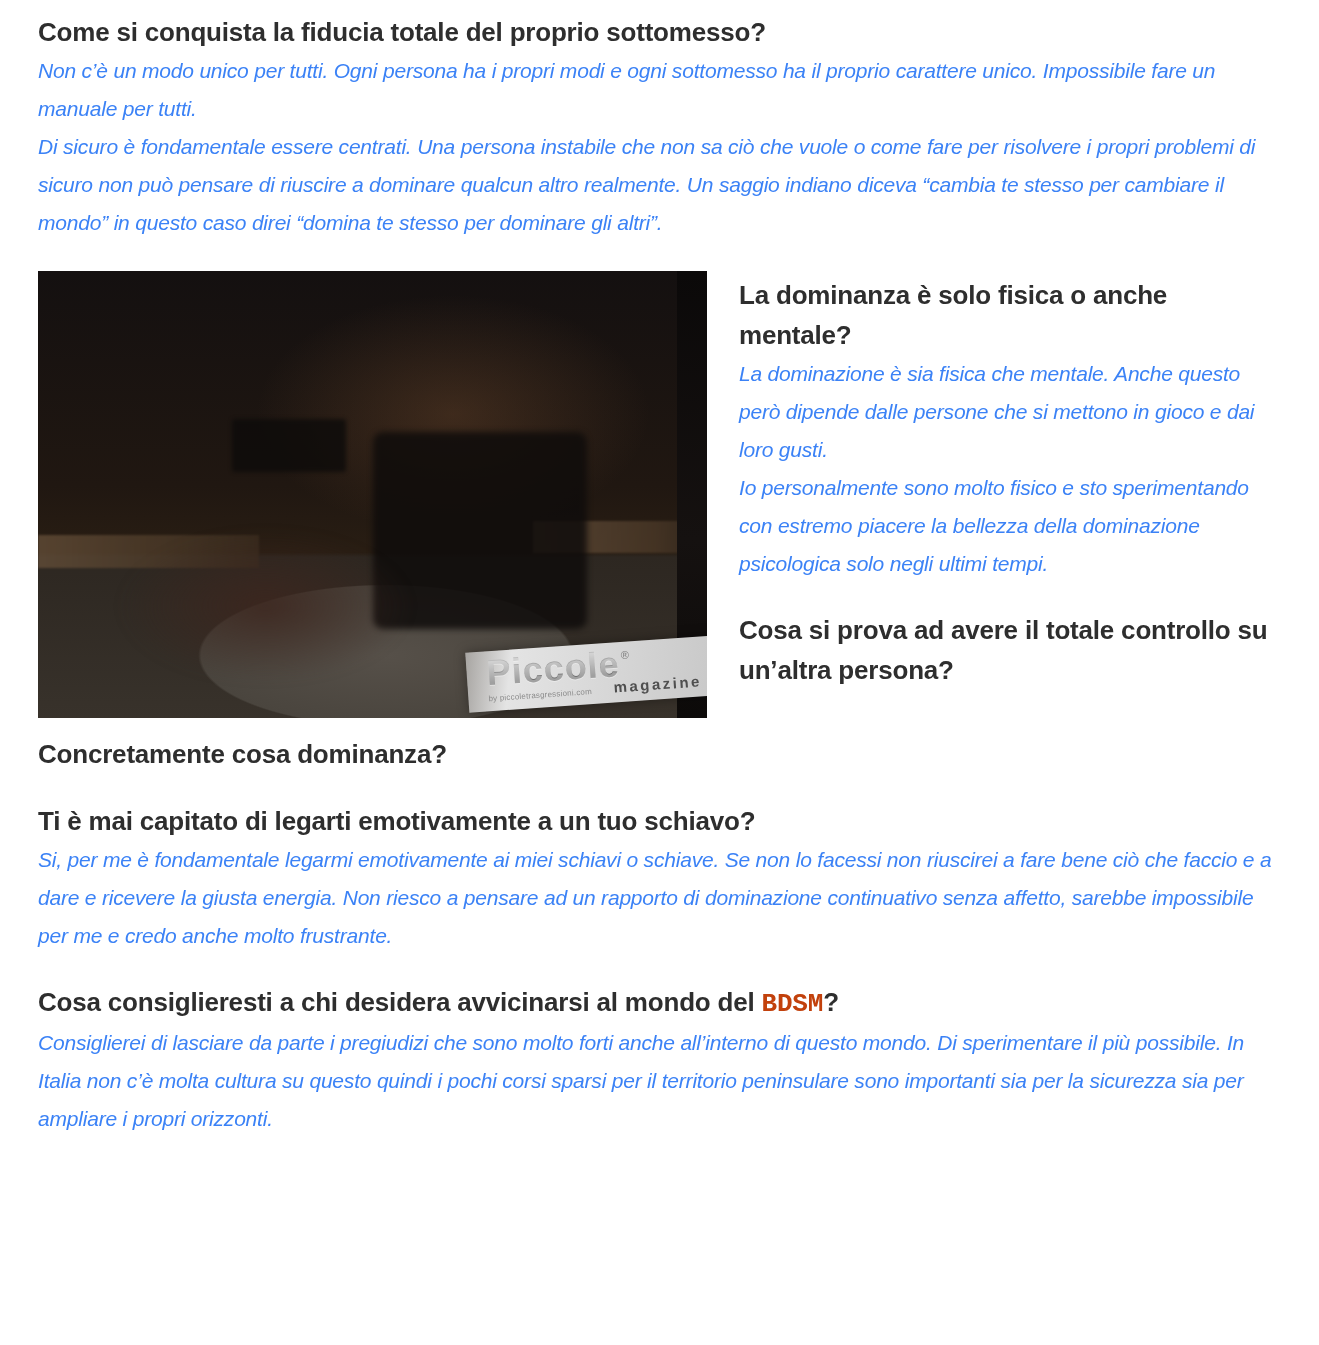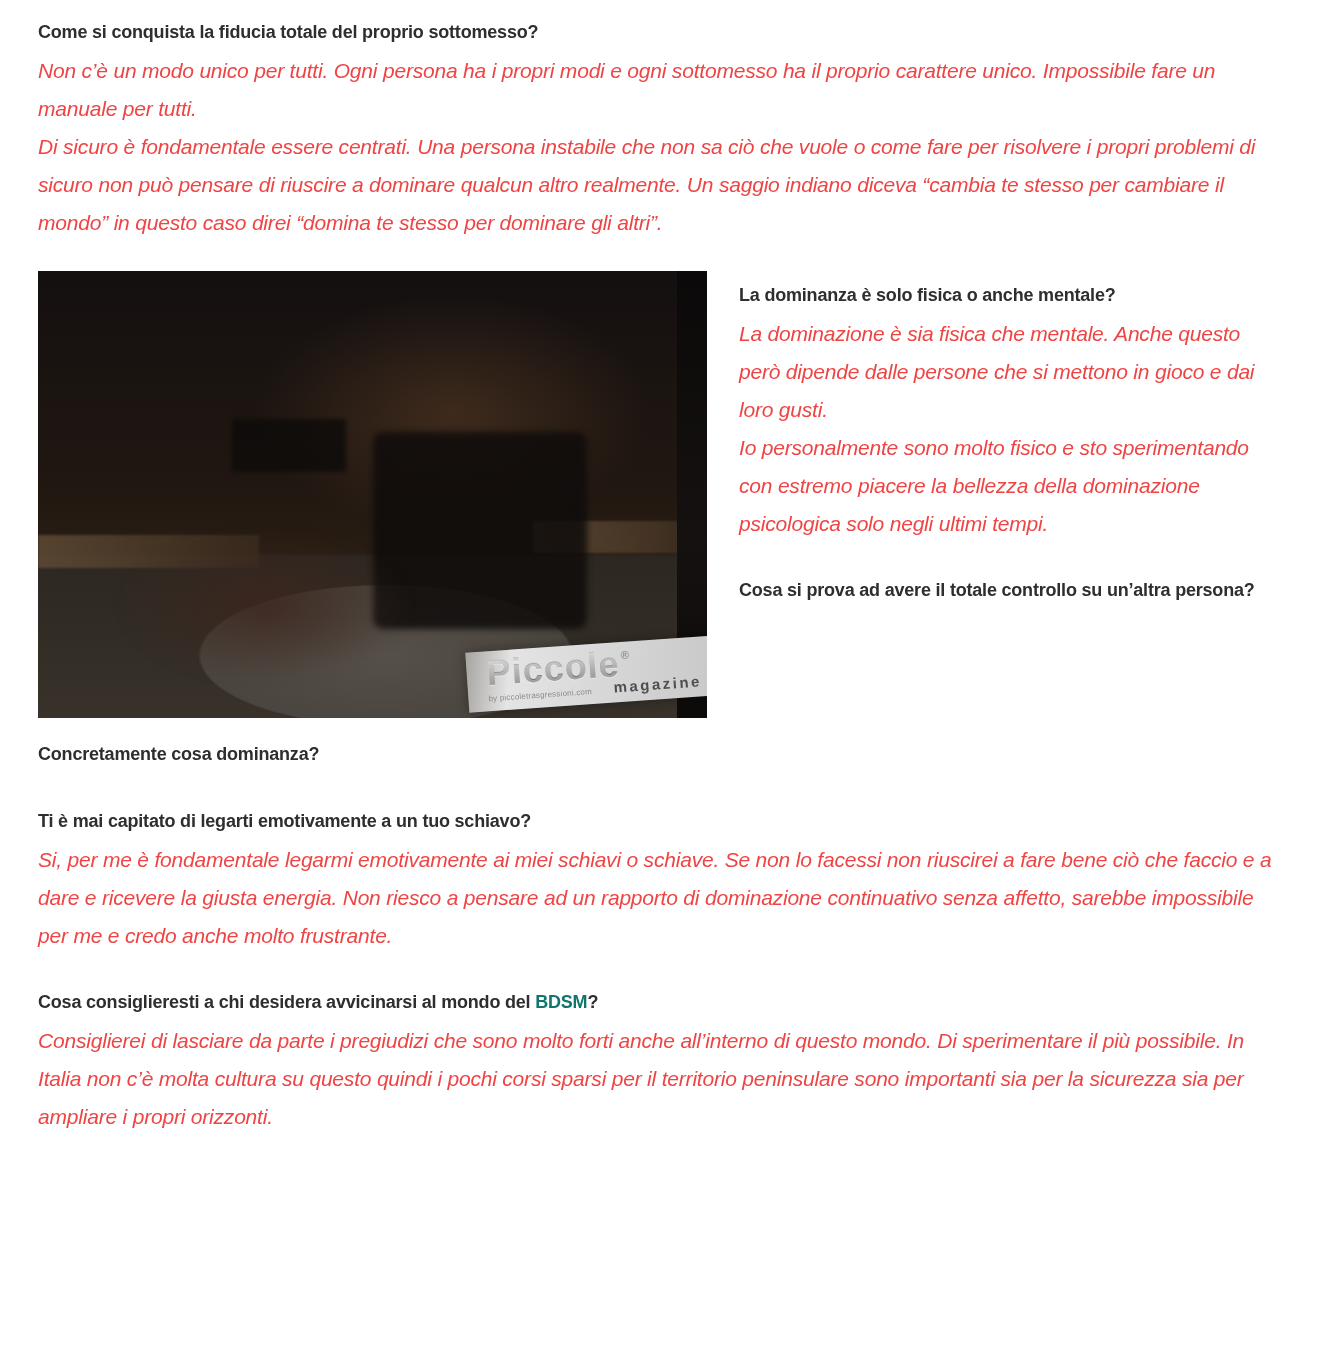--- a/index.html
+++ b/index.html
@@ -14,37 +14,38 @@
     font-family: "Liberation Sans", sans-serif;
   }
   .page {
     box-sizing: border-box;
     width: 1319px;
     padding: 12px 38px 30px 38px;
   }
   .qa { margin: 0 0 27px 0; }
   .qa h3 {
     margin: 0;
-    font-size: 18px;
+    font-size: 26px;
     line-height: 40px;
     font-weight: 700;
     color: #2e2e2e;
     letter-spacing: -0.2px;
   }
   .qa p {
     margin: 0;
     font-size: 21px;
     line-height: 38px;
     font-style: italic;
-    color: #ef4444;
+    color: #3b82f6;
     letter-spacing: -0.2px;
   }
   .qa h3 a {
-    color: #0f766e;
+    color: #c2410c;
     text-decoration: none;
+    font-family: Liberation Mono, monospace;
   }
   
   .media-wrap::after { content: ""; display: block; clear: both; }
   .media-wrap .qa.first h3 { padding-top: 6px; }
 
   figure.photo {
     float: left;
     width: 669px;
     height: 447px;
     margin: 2px 32px 16px 0;

